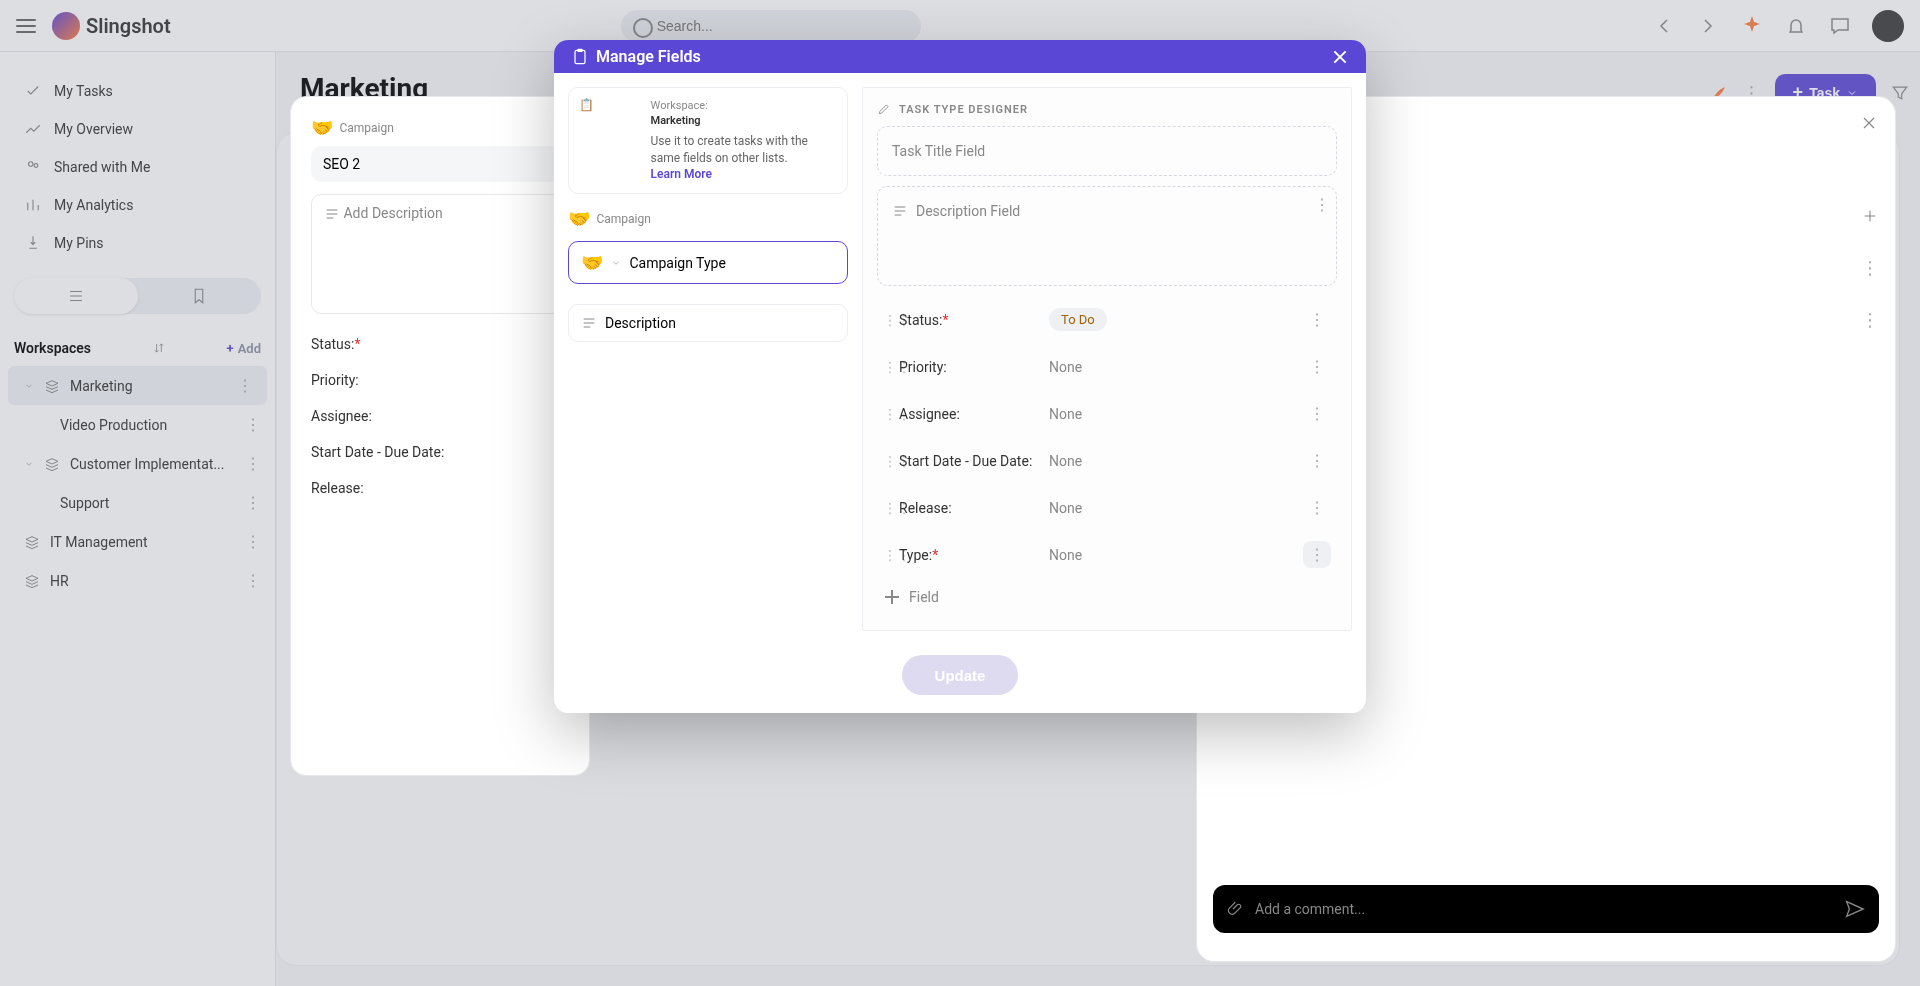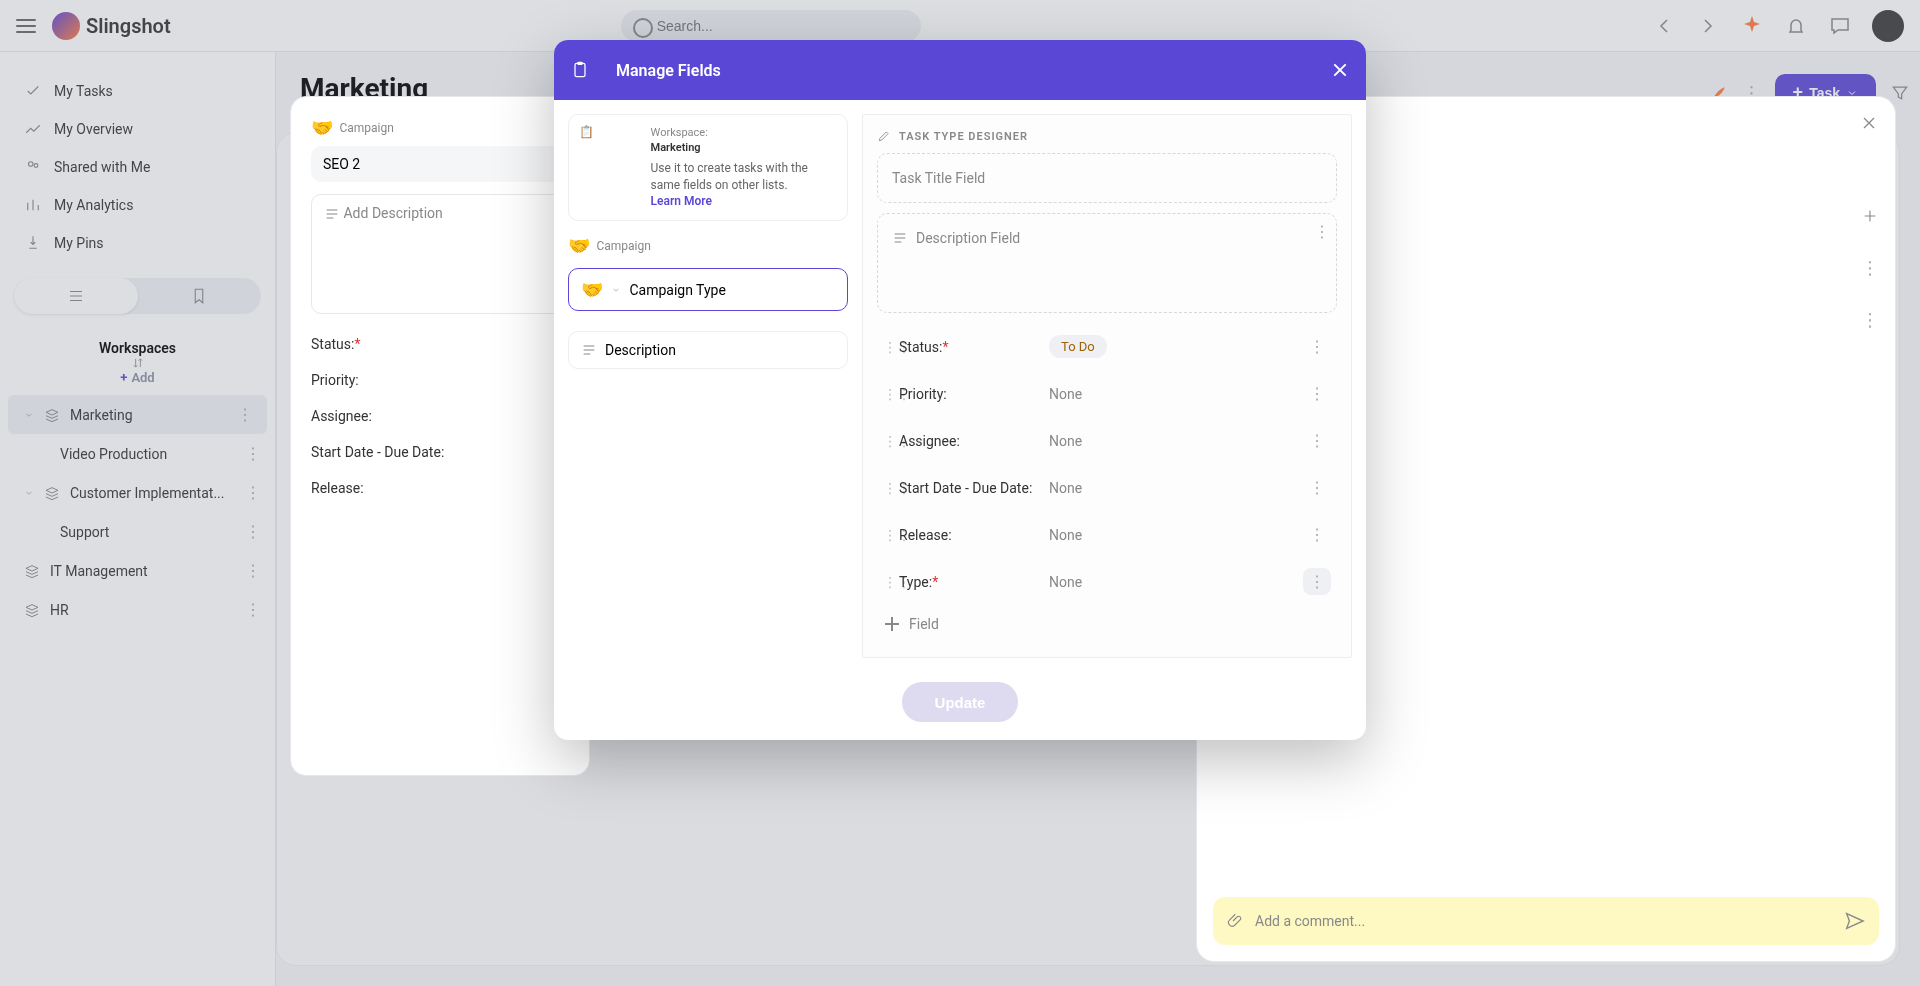--- a/index.html
+++ b/index.html
@@ -31,21 +31,21 @@
     .icon-btn { width: 24px; height: 24px; cursor: pointer; }
     .avatar { width: 32px; height: 32px; border-radius: 50%; background: #3a3a3a; }
 
     .container { display: flex; height: calc(100% - 52px); }
     .sidebar { width: 276px; background: #fff; border-right: 1px solid #e5e7eb; padding: 20px 0; }
     .nav-item { display: flex; align-items: center; gap: 12px; padding: 10px 24px; font-size: 14px; color: #333; cursor: pointer; }
     .nav-icon { width: 18px; height: 18px; display: inline-block; }
     .section-toggle { display: flex; margin: 16px 14px; background: #eef0f3; border-radius: 20px; height: 36px; }
     .section-toggle div { flex: 1; display: flex; align-items: center; justify-content: center; border-radius: 20px; cursor: pointer; }
     .section-toggle div.active { background: #fff; box-shadow: 0 1px 3px rgba(0,0,0,.1); }
-    .ws-header { display: flex; align-items: center; justify-content: space-between; padding: 10px 14px; font-size: 14px; font-weight: 600; flex-direction: column; }
+    .ws-header { display: flex; align-items: center; justify-content: space-between; padding: 10px 14px; font-size: 14px; font-weight: 600; }
     .ws-add { color: #8a8fa3; font-size: 13px; cursor: pointer; display: flex; align-items: center; gap: 4px; }
     .ws-item { display: flex; align-items: center; gap: 10px; padding: 10px 14px 10px 24px; font-size: 14px; color: #333; cursor: pointer; position: relative; }
     .ws-item.active { background: #eef0f3; border-radius: 6px; margin: 0 8px; padding-left: 16px; }
     .ws-item.sub { padding-left: 60px; }
     .ws-dots { margin-left: auto; color: #aaa; font-size: 16px; }
     .chev { width: 10px; height: 10px; display: inline-block; }
     .ws-icon { width: 16px; height: 16px; display: inline-block; }
 
     .main { flex: 1; padding: 20px 24px; overflow: hidden; position: relative; }
     .page-title { font-size: 28px; font-weight: 700; margin-bottom: 12px; }
@@ -69,24 +69,24 @@
     .field-row .lbl { color: #333; }
     .req { color: #d33; }
 
     .modal {
       position: absolute; top: 40px; left: 50%; transform: translateX(-50%);
       width: 812px; background: #fff; border-radius: 14px;
       box-shadow: 0 20px 60px rgba(0,0,0,.25);
       overflow: visible;
     }
     .modal-header {
-      background: #5b47d6; color: #fff; height: 60px;
+      background: #5b47d6; color: #fff; height: 33px;
       display: flex; align-items: center; padding: 0 16px;
       border-radius: 14px 14px 0 0;
-      font-size: 16px; font-weight: 600; gap: 26px;
+      font-size: 16px; font-weight: 600; gap: 6px;
     }
     .modal-close { margin-left: auto; cursor: pointer; width: 20px; height: 20px; position: relative; }
     .modal-close::before, .modal-close::after { content:""; position:absolute; left:9px; top:2px; width:2px; height:16px; background:#fff; }
     .modal-close::before{ transform:rotate(45deg);} .modal-close::after{ transform:rotate(-45deg);}
 
     .modal-body { display: flex; padding: 14px; gap: 14px; }
     .left-col { width: 280px; }
     .info-box { border: 1px solid #eceef2; border-radius: 10px; padding: 10px; display: flex; gap: 10px; font-size: 12px; }
     .info-box .pic { width: 28px; height: 28px; }
     .info-box .txt { color: #666; line-height: 1.4; margin-left: 44px; }
@@ -132,22 +132,22 @@
     .menu-item.danger { color: #e44f5a; }
     .divider { height: 1px; background: #eceef2; margin: 2px 0; }
 
     .right-task-panel {
       position: absolute; top: 96px; right: 24px; width: 700px; bottom: 24px;
       background: #fff; border-radius: 18px; border: 1px solid #e5e7eb;
       padding: 16px;
     }
     .rt-close { position: absolute; top: 16px; right: 16px; cursor: pointer; }
     .rt-comment {
-      position: absolute; bottom: 16px; left: 16px; right: 16px; height: 48px;
-      background: #fef9c3; border-radius: 12px; display: flex; align-items: center; padding: 0 14px;
+      position: absolute; bottom: 28px; left: 16px; right: 16px; height: 48px;
+      background: #000000; border-radius: 12px; display: flex; align-items: center; padding: 0 14px;
       color: #888; font-size: 14px; gap: 10px;
     }
 
     .svg-ico { stroke: #888; stroke-width: 1.5; fill: none; }
     .toolbar-right { position: absolute; top: 22px; right: 10px; display: flex; align-items: center; gap: 14px; }
     .filter-icon { width: 20px; height: 20px; }
   </style>
 </head>
 <body>
 

